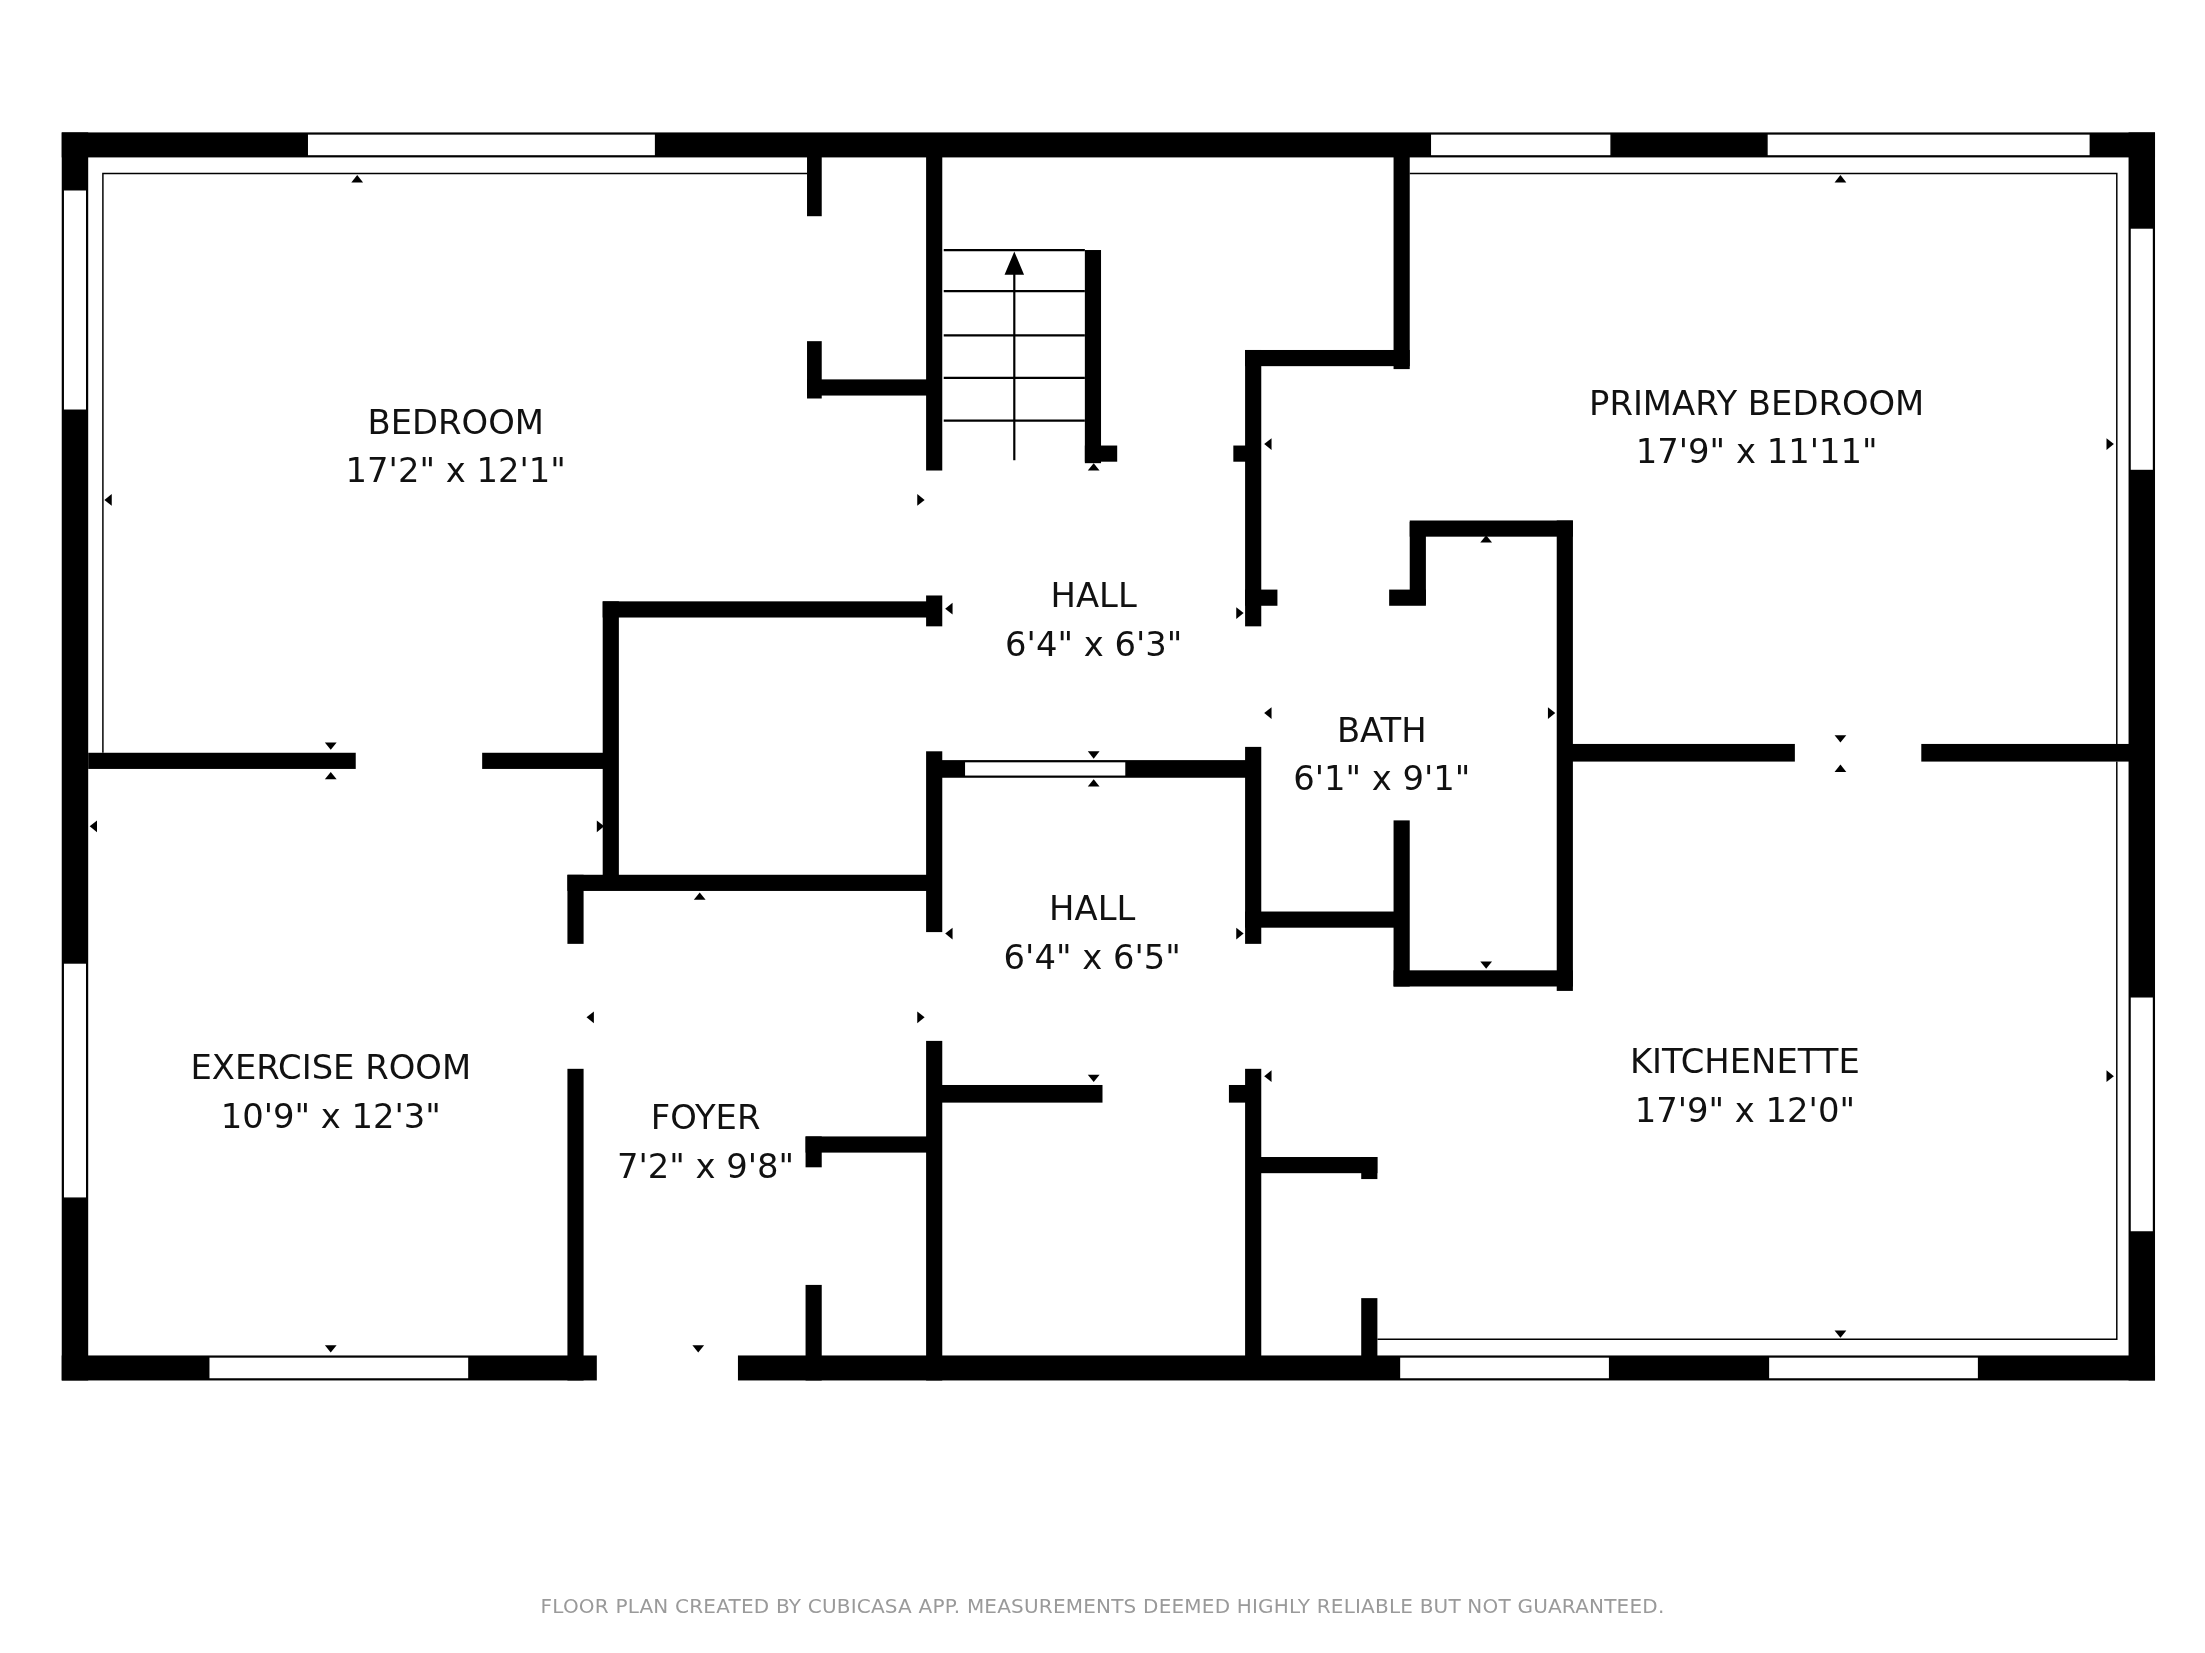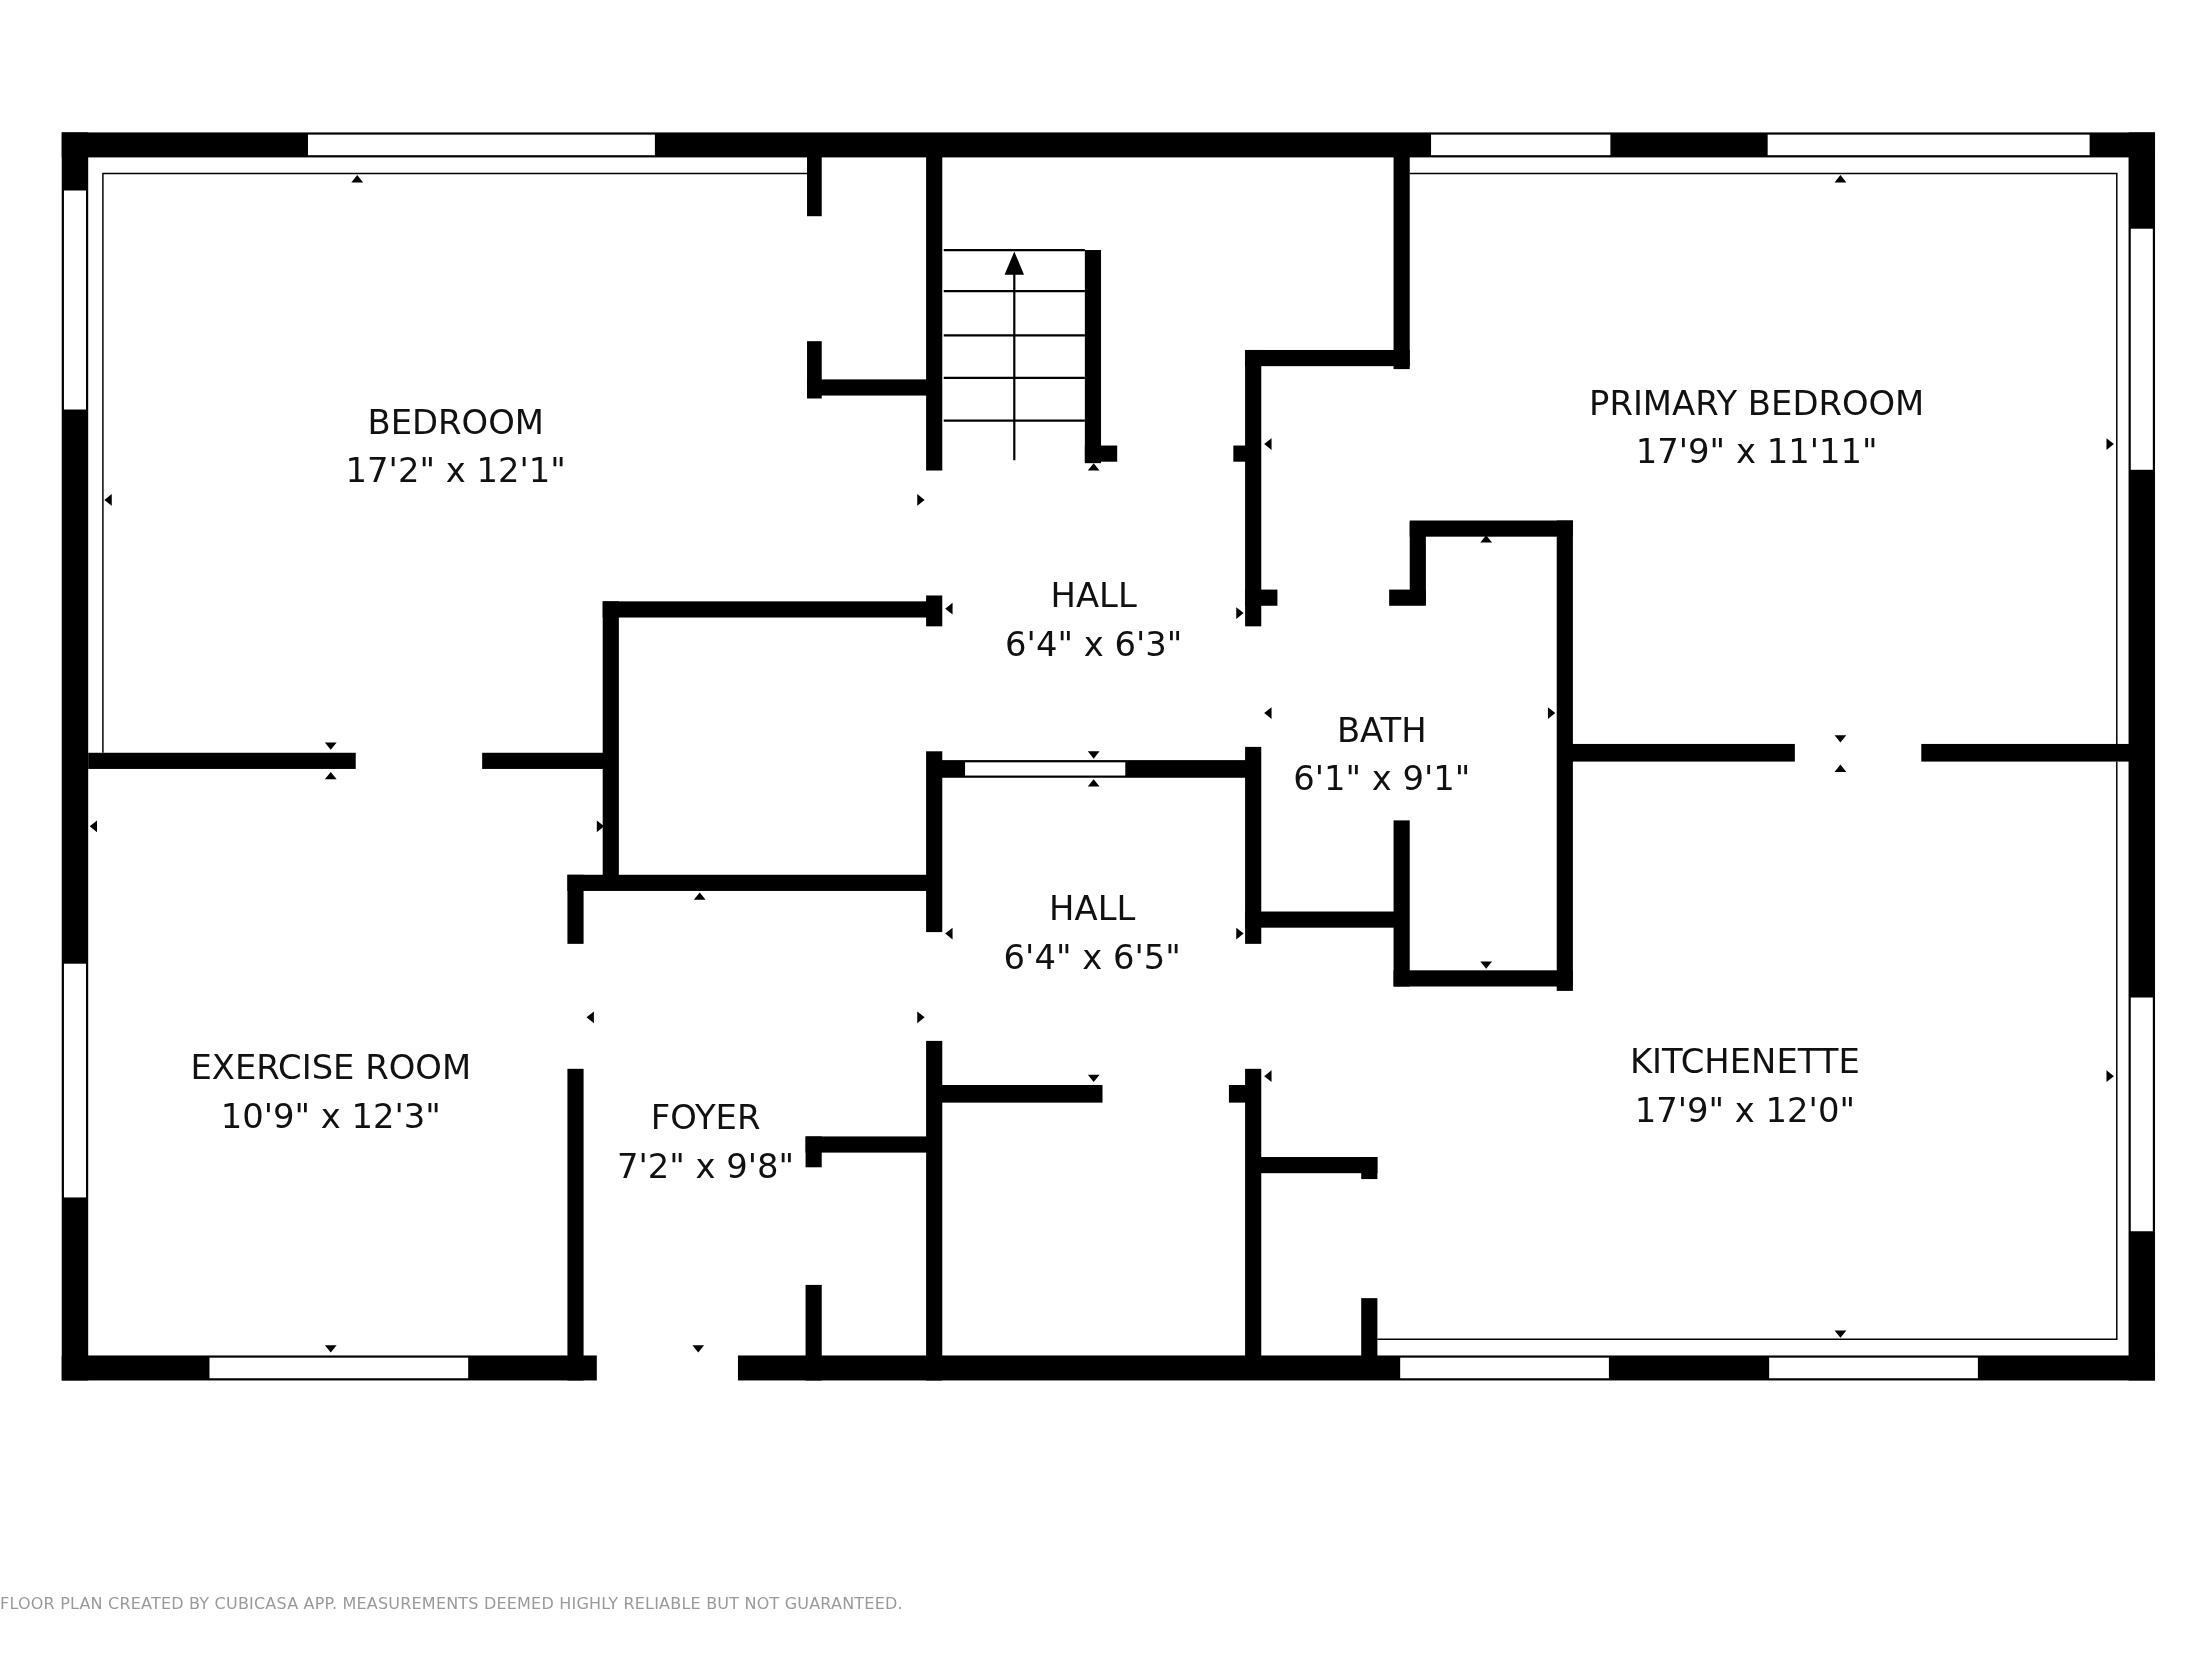--- a/index.html
+++ b/index.html
@@ -1,19 +1,19 @@
 <!DOCTYPE html>
 <html style="font-size:11.8px"><head>
 <meta charset="utf-8">
 <style>
   html,body{margin:0;padding:0;background:#ffffff;}
   body{width:2205px;height:1654px;position:relative;overflow:hidden;font-family:"DejaVu Sans","Liberation Sans",sans-serif;}
   svg{position:absolute;left:0;top:0;}
   .room-label{font-family:"DejaVu Sans","Liberation Sans",sans-serif;font-size:46px;fill:#111;text-anchor:middle;}
-  .footer{position:absolute;left:0;width:2205px;top:1594px;font-family:"DejaVu Sans","Liberation Sans",sans-serif;font-size:16px;color:#9a9a9a;letter-spacing:0.2px;}
+  .footer{position:absolute;left:0;width:2205px;top:1594px;text-align:center;font-family:"DejaVu Sans","Liberation Sans",sans-serif;font-size:20px;color:#9a9a9a;letter-spacing:0.2px;}
 </style>
 </head>
 <body>
 
 <svg width="2205" height="1654" viewBox="0 0 3000 2250" xmlns="http://www.w3.org/2000/svg">
   <g fill="#000">
 
     <rect x="84" y="180" width="2848" height="34"></rect>
     <rect x="84" y="1844" width="2848" height="34"></rect>
     <rect x="84" y="180" width="36" height="1698"></rect>

